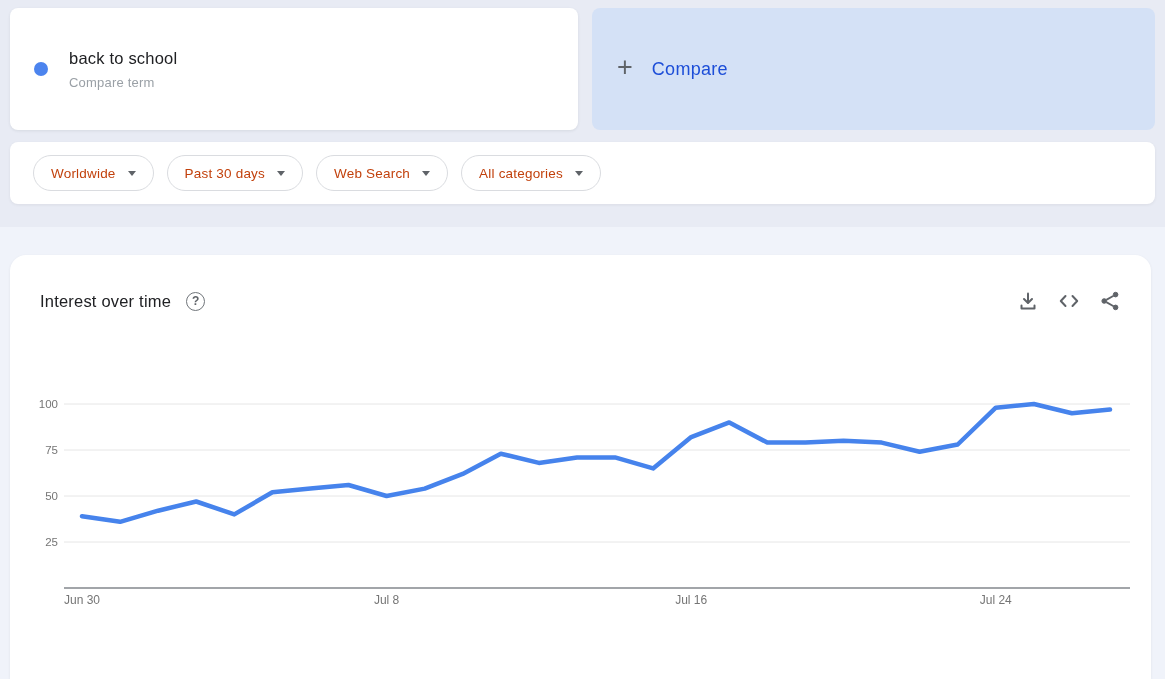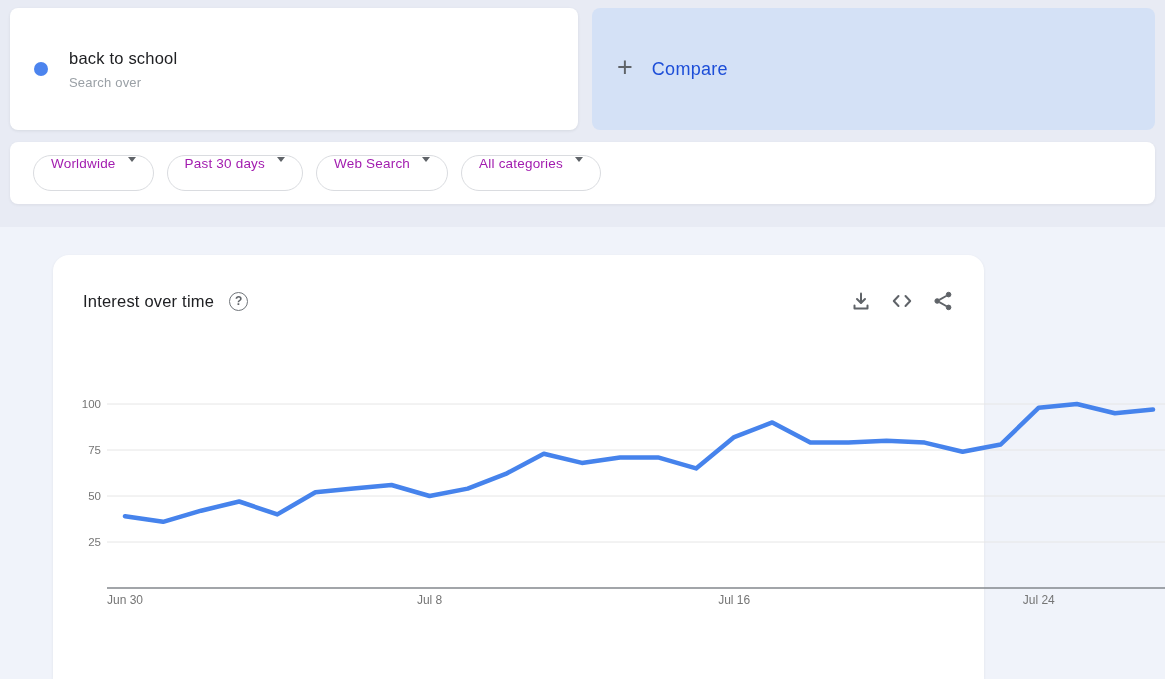--- a/index.html
+++ b/index.html
@@ -33,36 +33,35 @@
 
   
   .filter-bar {
     position:absolute; left:10px; top:142px; width:1145px; height:62px;
     background:#ffffff; border-radius:8px;
     box-shadow:0 1px 3px rgba(60,64,67,0.08);
     display:flex; align-items:center; padding-left:23px; gap:13px;
   }
   .pill {
     height:36px; border:1px solid #dadce0; border-radius:18px;
-    display:flex; padding:0 17px; gap:12px;
-    font-size:13.5px; color:#a21caf; background:#fff; cursor:pointer;
+    display:flex; align-items:center; padding:0 17px; gap:12px;
+    font-size:13.5px; color:#c2410c; background:#fff; cursor:pointer;
     letter-spacing:.2px;
   }
   .caret {
     width:0; height:0;
     border-left:4.5px solid transparent; border-right:4.5px solid transparent;
     border-top:5px solid #5f6368; margin-top:1px;
   }
 
   
   .chart-card {
-    position:absolute; left:10px; top:255px; width:931px; height:424px;
+    position:absolute; left:10px; top:255px; width:1141px; height:424px;
     background:#ffffff; border-radius:16px 16px 0 0;
     box-shadow:0 1px 3px rgba(60,64,67,0.08);
-    margin-left:43px;
   }
   .chart-header {
     position:absolute; left:0; top:0; width:100%; height:66px;
     display:flex; align-items:center; padding:26px 30px 0 30px;
   }
   .chart-title { font-size:16.5px; color:#202124; letter-spacing:.2px; }
   .help-icon {
     margin-left:15px; width:19px; height:19px; border-radius:50%;
     border:1.6px solid #70757a; color:#5f6368;
     font-size:12px; font-weight:bold; line-height:16px; text-align:center; cursor:pointer;
@@ -74,21 +73,21 @@
 </style>
 </head>
 <body>
 
 <div class="top-bg"></div>
 
 <div class="term-card">
   <span class="term-dot" id="term-dot" style="background: rgb(76, 132, 238);"></span>
   <div>
     <div class="term-title">back to school</div>
-    <div class="term-sub">Search over</div>
+    <div class="term-sub">Compare term</div>
   </div>
 </div>
 
 <div class="compare-card">
   <span class="plus-icon">+</span>
   <span class="compare-label">Compare</span>
 </div>
 
 <div class="filter-bar">
   <div class="pill">

